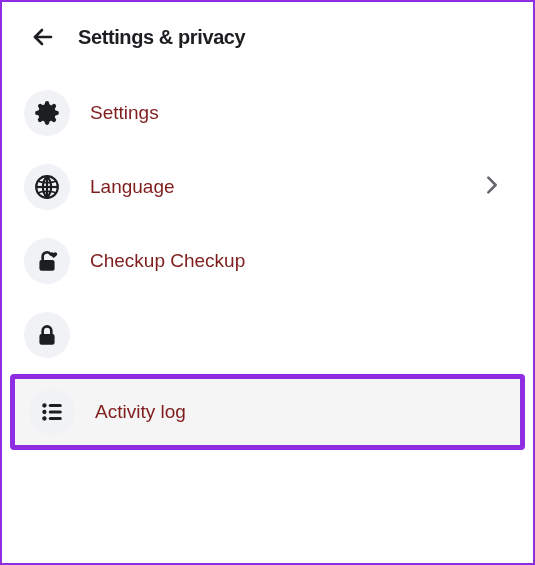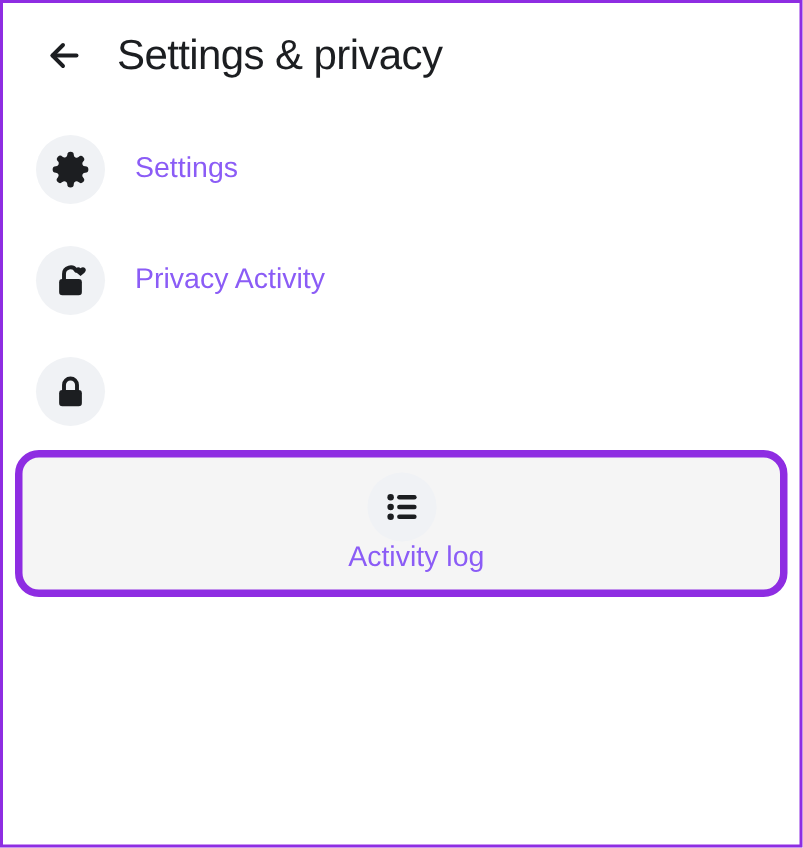--- a/index.html
+++ b/index.html
@@ -19,22 +19,22 @@
   .back-btn {
     width: 34px;
     height: 34px;
     display: flex;
     align-items: center;
     justify-content: center;
     cursor: pointer;
     border-radius: 50%;
   }
   .title {
-    font-size: 28px;
-    font-weight: 400;
+    font-size: 20px;
+    font-weight: 700;
     letter-spacing: -0.4px;
   }
   .list {
     padding: 10px 8px 0 8px;
   }
   .item {
     display: flex;
     align-items: center;
     padding: 12px 14px;
     border-radius: 8px;
@@ -49,29 +49,28 @@
     background: #f0f2f5;
     display: flex;
     align-items: center;
     justify-content: center;
     flex-shrink: 0;
   }
   .item .label {
     font-size: 19px;
     font-weight: 500;
     margin-left: 20px;
-    color: #8b5cf6;
+    color: #7f1d1d;
   }
   .item[data-highlight="true"] {
     border: 5px solid #8e2de2;
-    border-radius: 16px;
+    border-radius: 4px;
     background: #f5f5f5;
     padding: 10px 14px;
     margin: 2px 0;
-    flex-direction: column;
   }
   .chevron {
     position: absolute;
     right: 22px;
     top: 50%;
     transform: translateY(-50%);
   }
 </style>
 </head>
 <body>
@@ -91,24 +90,35 @@
       <div class="icon-wrap">
         <svg width="26" height="26" viewBox="0 0 24 24">
           <use href="#ico-gear"></use>
         </svg>
       </div>
       <span class="label">Settings</span>
     </div>
     <div class="item">
       <div class="icon-wrap">
         <svg width="26" height="26" viewBox="0 0 24 24">
+          <use href="#ico-globe"></use>
+        </svg>
+      </div>
+      <span class="label">Language</span>
+      <span class="chevron"><svg width="22" height="22" viewBox="0 0 24 24">
+          <use href="#ico-chevron"></use>
+        </svg></span>
+    </div>
+    <div class="item">
+      <div class="icon-wrap">
+        <svg width="26" height="26" viewBox="0 0 24 24">
           <use href="#ico-lock-open-heart"></use>
         </svg>
       </div>
-      <span class="label">Privacy Activity</span>
+      <span class="label">Checkup Checkup</span>
     </div>
     <div class="item">
       <div class="icon-wrap">
         <svg width="26" height="26" viewBox="0 0 24 24">
           <use href="#ico-lock"></use>
         </svg>
       </div>
     </div>
     <div class="item" data-highlight="true">
       <div class="icon-wrap">

